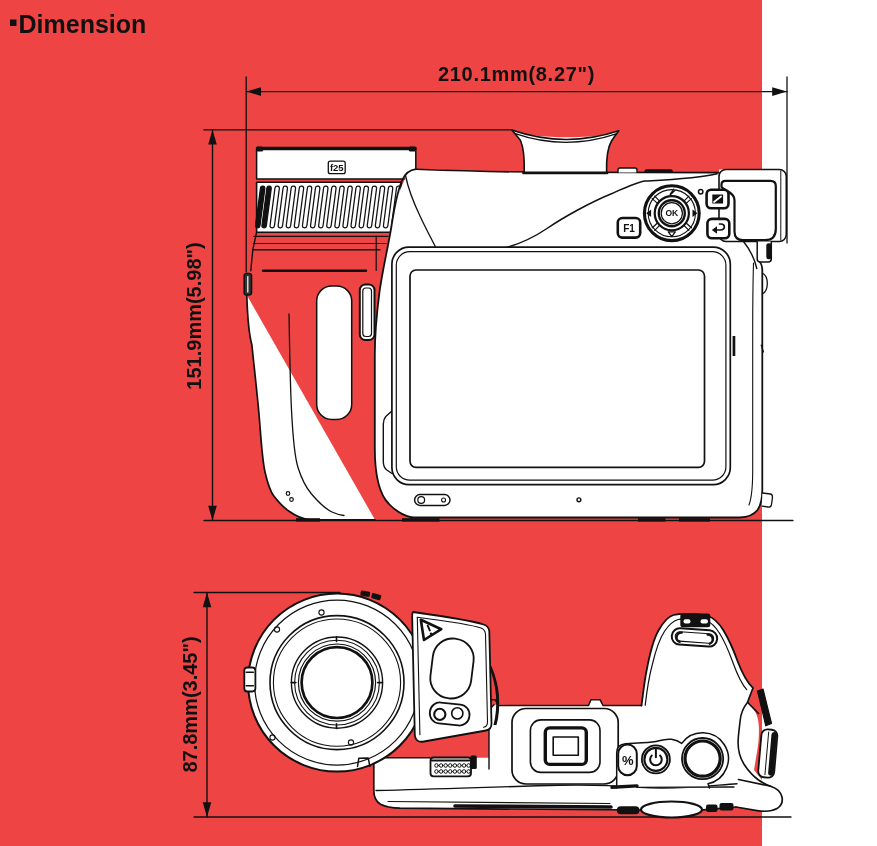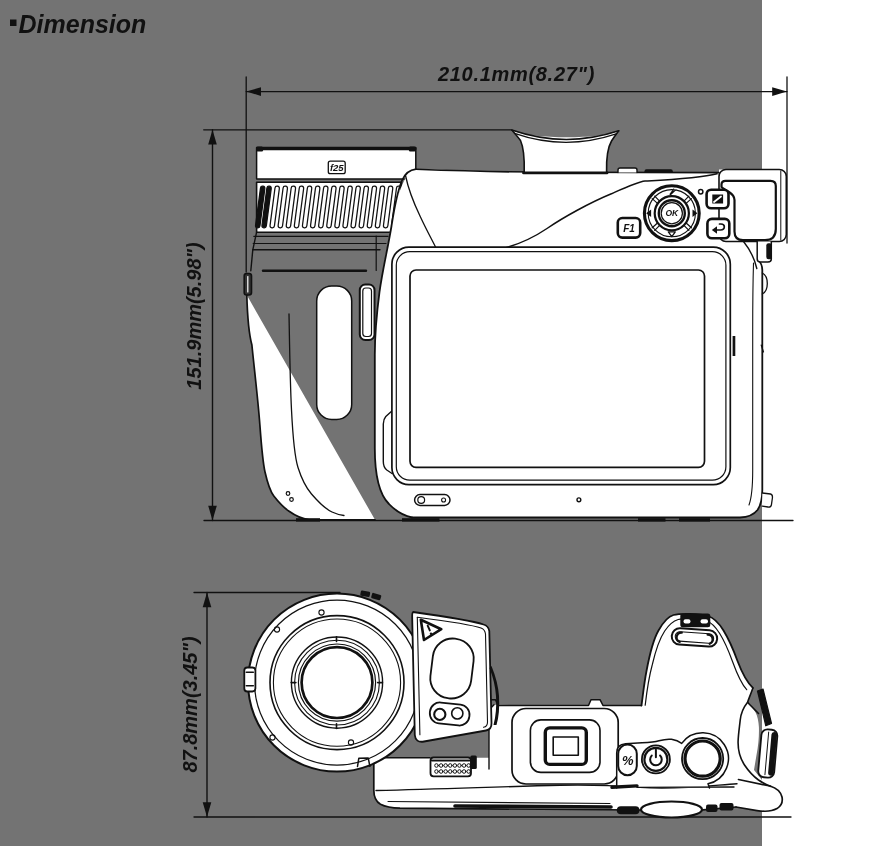--- a/index.html
+++ b/index.html
@@ -1,16 +1,16 @@
 <!DOCTYPE html>
 <html><head>
 <meta charset="utf-8">
 <style>
 html,body{margin:0;padding:0;background:#fff;}
-#wrap{width:762px;height:846px;position:relative;background:#737373;font-family:"Liberation Sans",sans-serif;font-style:italic;}
+#wrap{width:762px;height:846px;position:relative;background:#ef4444;font-family:"Liberation Sans",sans-serif;}
 svg{position:absolute;left:0;top:0;}
 text{font-family:"Liberation Sans",sans-serif;fill:#111;}
 </style>
 </head>
 <body>
 <div id="wrap">
 <svg width="877" height="846" viewBox="0 0 877 846">
 <defs></defs>
 <g fill="none" stroke="#111" stroke-width="1.5" stroke-linecap="round" stroke-linejoin="round">
 

